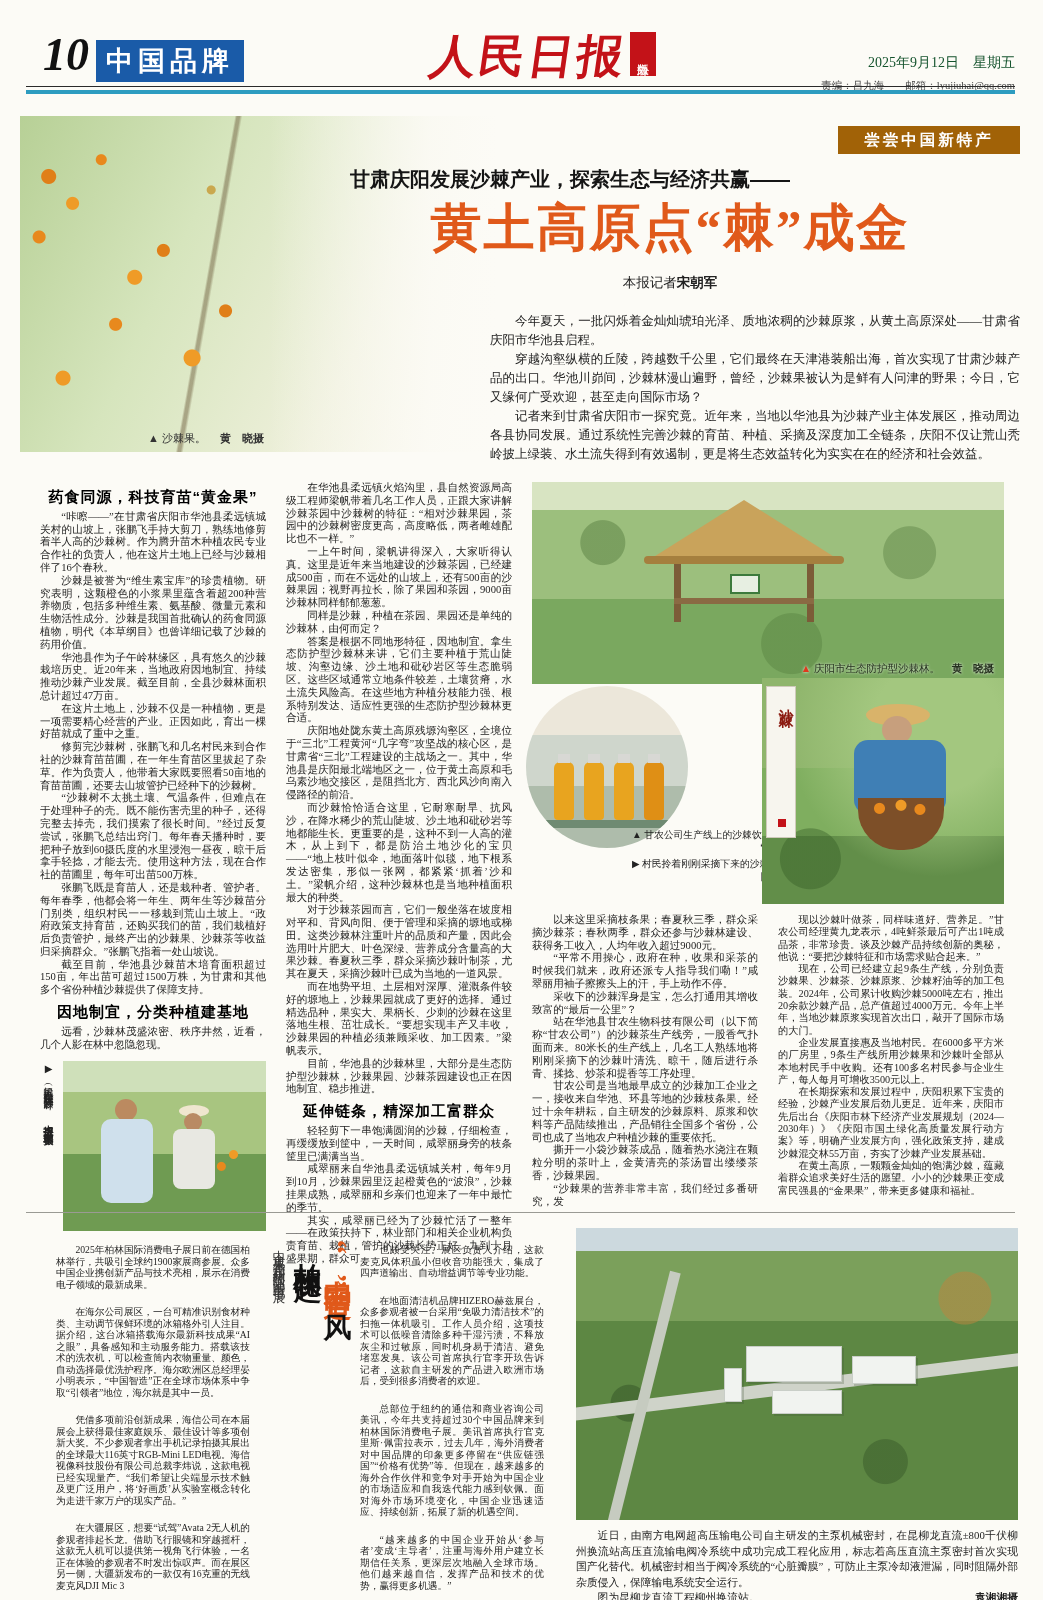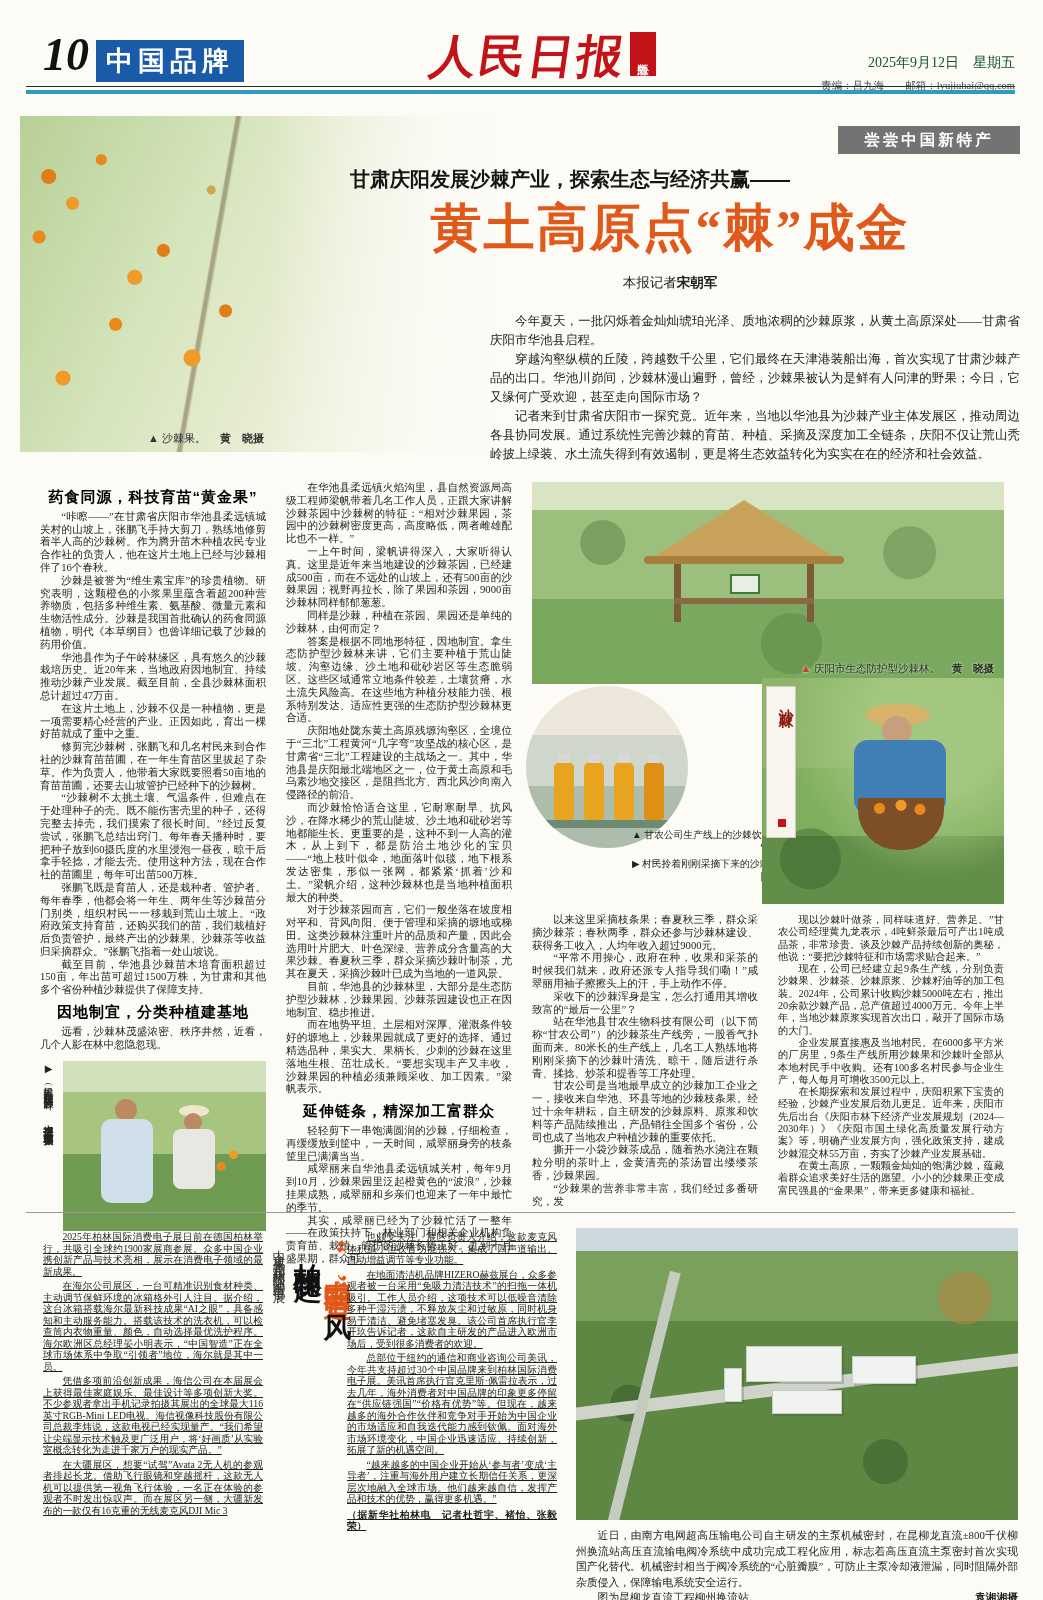--- a/index.html
+++ b/index.html
@@ -34,21 +34,21 @@
       radial-gradient(circle at 20% 62%, #e8891d 0 6px, rgba(0,0,0,0) 7px),
       radial-gradient(circle at 36% 72%, #ef9b27 0 8px, rgba(0,0,0,0) 9px),
       radial-gradient(circle at 43% 58%, #e07f18 0 6px, rgba(0,0,0,0) 7px),
       radial-gradient(circle at 9% 78%, #ef9b27 0 7px, rgba(0,0,0,0) 8px),
       radial-gradient(circle at 40% 22%, #caa84e 0 4px, rgba(0,0,0,0) 5px),
       linear-gradient(100deg, rgba(114,98,66,0) 40%, rgba(114,98,66,.5) 40.4% 40.9%, rgba(114,98,66,0) 41.4%),
       linear-gradient(115deg, #b7d096 0%, #d6e5bd 35%, #eff0dc 70%, #fbf8ec 100%);}
   .hero-cap{position:absolute;left:128px;bottom:6px;font-size:11px;color:#333;
             font-family:Liberation Sans, sans-serif;}
   .hero-cap .cr{font-weight:bold;margin-left:14px;}
-  .tag{position:absolute;left:838px;top:126px;width:182px;height:28px;background:#737373;color:#fff;
+  .tag{position:absolute;left:838px;top:126px;width:182px;height:28px;background:#a16207;color:#fff;
        font-family:"Liberation Sans",sans-serif;font-weight:bold;font-size:15.5px;line-height:28px;
        text-align:center;letter-spacing:3px;}
   .kicker{position:absolute;left:350px;top:166px;font-family:"Liberation Sans",sans-serif;
           font-weight:bold;font-size:20px;color:#151515;}
   .headline{position:absolute;left:380px;top:194px;width:580px;text-align:center;font-size:51px;
             font-weight:bold;color:#e0591a;letter-spacing:2px;font-family:"Liberation Serif",serif;}
   .byline{position:absolute;left:540px;top:274px;width:260px;text-align:center;font-size:13.5px;color:#222;}
   .byline b{margin-left:0;}
   .intro{position:absolute;left:490px;top:312px;width:530px;font-size:12.5px;line-height:1.52;
          text-align:justify;color:#222;}
@@ -120,21 +120,21 @@
       radial-gradient(circle at 50% 14%, #ef9b27 0 5px, rgba(0,0,0,0) 6px),
       radial-gradient(circle at 72% 22%, #e8891d 0 5px, rgba(0,0,0,0) 6px),
       #7d4f28;}
   .book{position:absolute;left:4px;top:8px;width:30px;height:152px;background:#f7f5ee;border:1px solid #cfcabb;}
   .book-label{writing-mode:vertical-rl;font-size:15px;font-weight:bold;color:#8b1a10;margin:10px auto 0 auto;
               display:block;text-align:center;width:100%;letter-spacing:4px;}
   .book-seal{position:absolute;left:11px;bottom:10px;width:8px;height:8px;background:#c31218;}
   
   .bdiv{position:absolute;left:26px;top:1212px;width:989px;height:1px;background:#9a9a94;}
   .bcol{position:absolute;font-size:9.7px;line-height:11.5px;text-align:justify;color:#1d1d1d;}
-  .bcol p{margin:3px;text-indent:2em;text-decoration:underline;}
+  .bcol p{margin:16px;text-indent:2em;}
   .bl{left:40px;top:1228px;width:226px;height:368px;overflow:hidden;}
   .bm{left:344px;top:1228px;width:216px;height:368px;overflow:hidden;}
   .bm .credit{text-indent:0;font-weight:bold;margin-top:4px;}
   .bvh{position:absolute;left:270px;top:1236px;height:352px;display:flex;}
   .ifa-kicker{writing-mode:vertical-rl;font-size:12.5px;letter-spacing:3px;color:#333;
               font-family:"Liberation Sans",sans-serif;padding-top:4px;margin-right:5px;}
   .ifa-hl{writing-mode:vertical-rl;font-size:28px;font-weight:bold;line-height:30px;
           font-family:"Liberation Serif",serif;color:#111;letter-spacing:4px;padding-top:4px;}
   .ifa-hl .orange{color:#e0591a;}
   .bphoto{position:absolute;left:576px;top:1228px;width:442px;height:292px;overflow:hidden;
@@ -218,22 +218,22 @@
   </div>
 
   <div class="col c2" data-interactable="false">
     <p data-interactable="false">在华池县柔远镇火焰沟里，县自然资源局高级工程师梁帆带着几名工作人员，正跟大家讲解沙棘茶园中沙棘树的特征：“相对沙棘果园，茶园中的沙棘树密度更高，高度略低，两者雌雄配比也不一样。”</p>
     <p data-interactable="false">一上午时间，梁帆讲得深入，大家听得认真。这里是近年来当地建设的沙棘茶园，已经建成500亩，而在不远处的山坡上，还有500亩的沙棘果园；视野再拉长，除了果园和茶园，9000亩沙棘林同样郁郁葱葱。</p>
     <p data-interactable="false">同样是沙棘，种植在茶园、果园还是单纯的沙棘林，由何而定？</p>
     <p data-interactable="false">答案是根据不同地形特征，因地制宜。拿生态防护型沙棘林来讲，它们主要种植于荒山陡坡、沟壑边缘、沙土地和砒砂岩区等生态脆弱区。这些区域通常立地条件较差，土壤贫瘠，水土流失风险高。在这些地方种植分枝能力强、根系特别发达、适应性更强的生态防护型沙棘林更合适。</p>
     <p data-interactable="false">庆阳地处陇东黄土高原残塬沟壑区，全境位于“三北”工程黄河“几字弯”攻坚战的核心区，是甘肃省“三北”工程建设的主战场之一。其中，华池县是庆阳最北端地区之一，位于黄土高原和毛乌素沙地交接区，是阻挡北方、西北风沙向南入侵路径的前沿。</p>
     <p data-interactable="false">而沙棘恰恰适合这里，它耐寒耐旱、抗风沙，在降水稀少的荒山陡坡、沙土地和砒砂岩等地都能生长。更重要的是，这种不到一人高的灌木，从上到下，都是防治土地沙化的宝贝——“地上枝叶似伞，地面落叶似毯，地下根系发达密集，形似一张网，都紧紧‘抓着’沙和土。”梁帆介绍，这种沙棘林也是当地种植面积最大的种类。</p>
     <p data-interactable="false">对于沙棘茶园而言，它们一般坐落在坡度相对平和、背风向阳、便于管理和采摘的塬地或梯田。这类沙棘林注重叶片的品质和产量，因此会选用叶片肥大、叶色深绿、营养成分含量高的大果沙棘。春夏秋三季，群众采摘沙棘叶制茶，尤其在夏天，采摘沙棘叶已成为当地的一道风景。</p>
+    <p data-interactable="false">而在地势平坦、土层相对深厚、灌溉条件较好的塬地上，沙棘果园就成了更好的选择。通过精选品种，果实大、果柄长、少刺的沙棘在这里落地生根、茁壮成长。“要想实现丰产又丰收，沙棘果园的种植必须兼顾采收、加工因素。”梁帆表示。</p>
     <p data-interactable="false">目前，华池县的沙棘林里，大部分是生态防护型沙棘林，沙棘果园、沙棘茶园建设也正在因地制宜、稳步推进。</p>
-    <p data-interactable="false">而在地势平坦、土层相对深厚、灌溉条件较好的塬地上，沙棘果园就成了更好的选择。通过精选品种，果实大、果柄长、少刺的沙棘在这里落地生根、茁壮成长。“要想实现丰产又丰收，沙棘果园的种植必须兼顾采收、加工因素。”梁帆表示。</p>
     <h3 data-interactable="false">延伸链条，精深加工富群众</h3>
     <p data-interactable="false">轻轻剪下一串饱满圆润的沙棘，仔细检查，再缓缓放到筐中，一天时间，咸翠丽身旁的枝条筐里已满满当当。</p>
     <p data-interactable="false">咸翠丽来自华池县柔远镇城关村，每年9月到10月，沙棘果园里泛起橙黄色的“波浪”，沙棘挂果成熟，咸翠丽和乡亲们也迎来了一年中最忙的季节。</p>
     <p data-interactable="false">其实，咸翠丽已经为了沙棘忙活了一整年——在政策扶持下，林业部门和相关企业机构负责育苗、栽植，管护的沙棘长势正好。九到十月盛果期，群众可</p>
   </div>
 
   <div class="imgblk" data-interactable="false">
     <div class="pav" data-interactable="false">
       <div class="pav-roof" data-interactable="false"></div>
       <div class="pav-roof-edge" data-interactable="false"></div>

